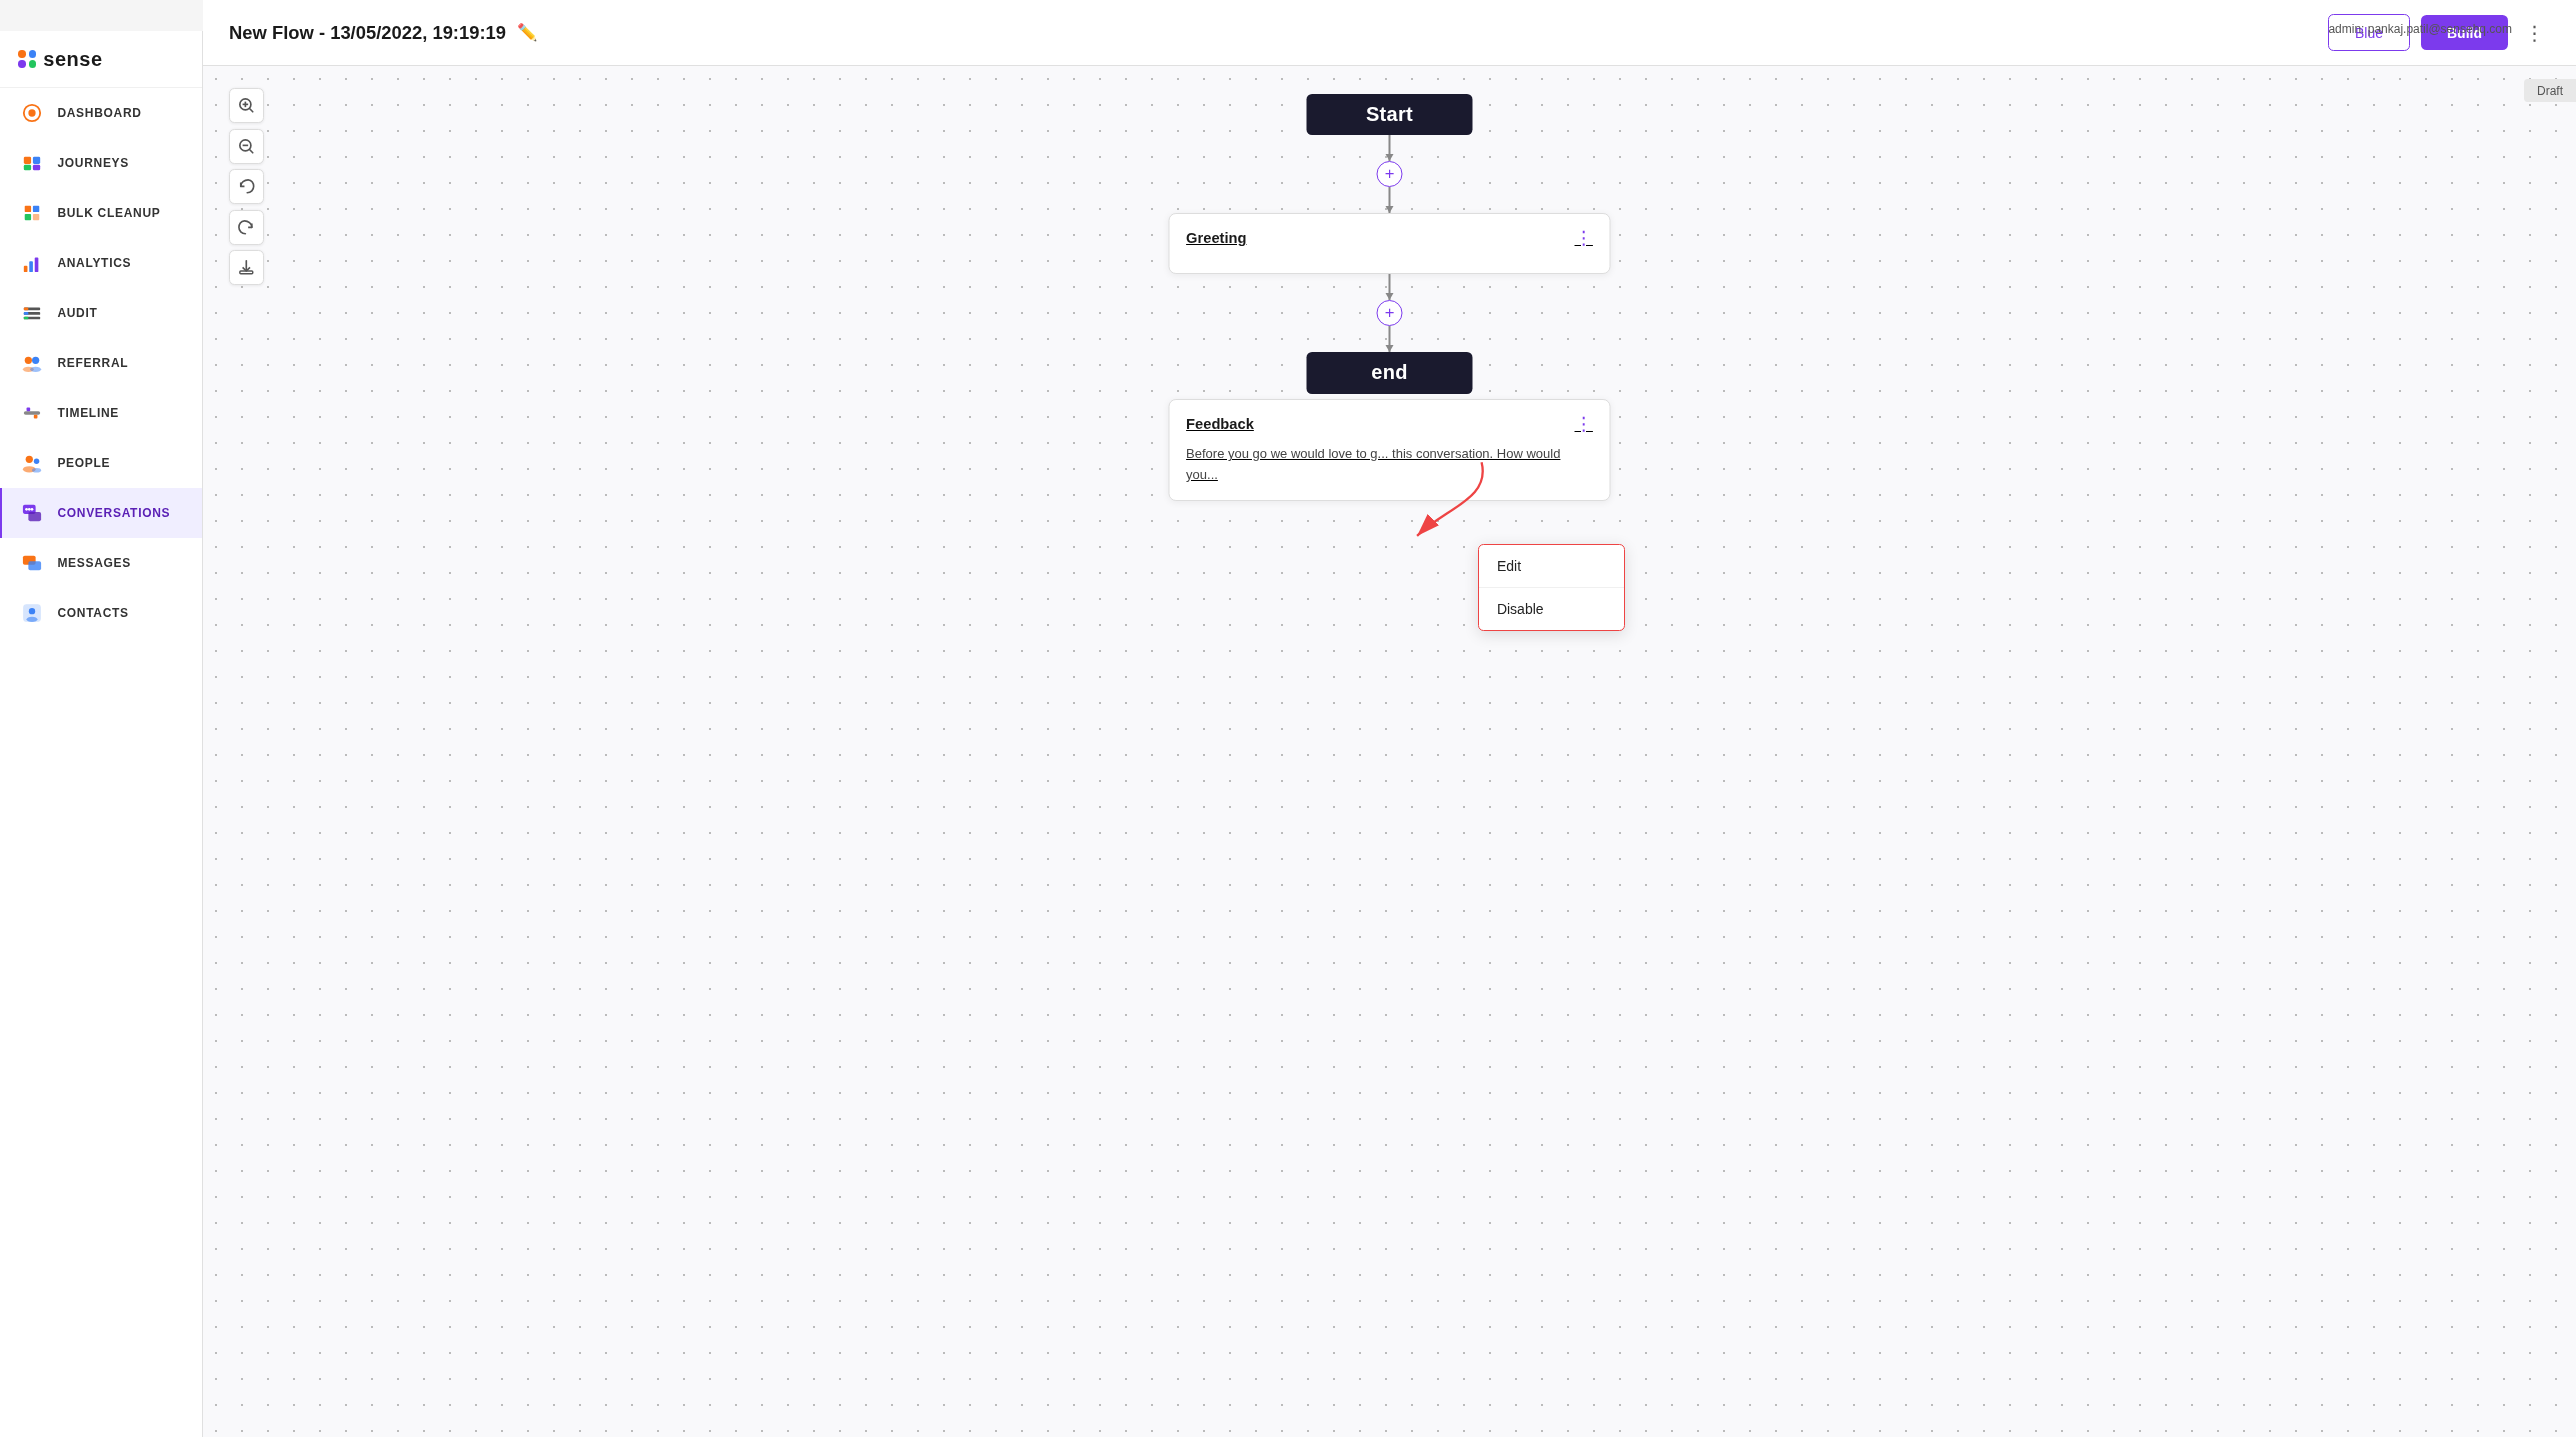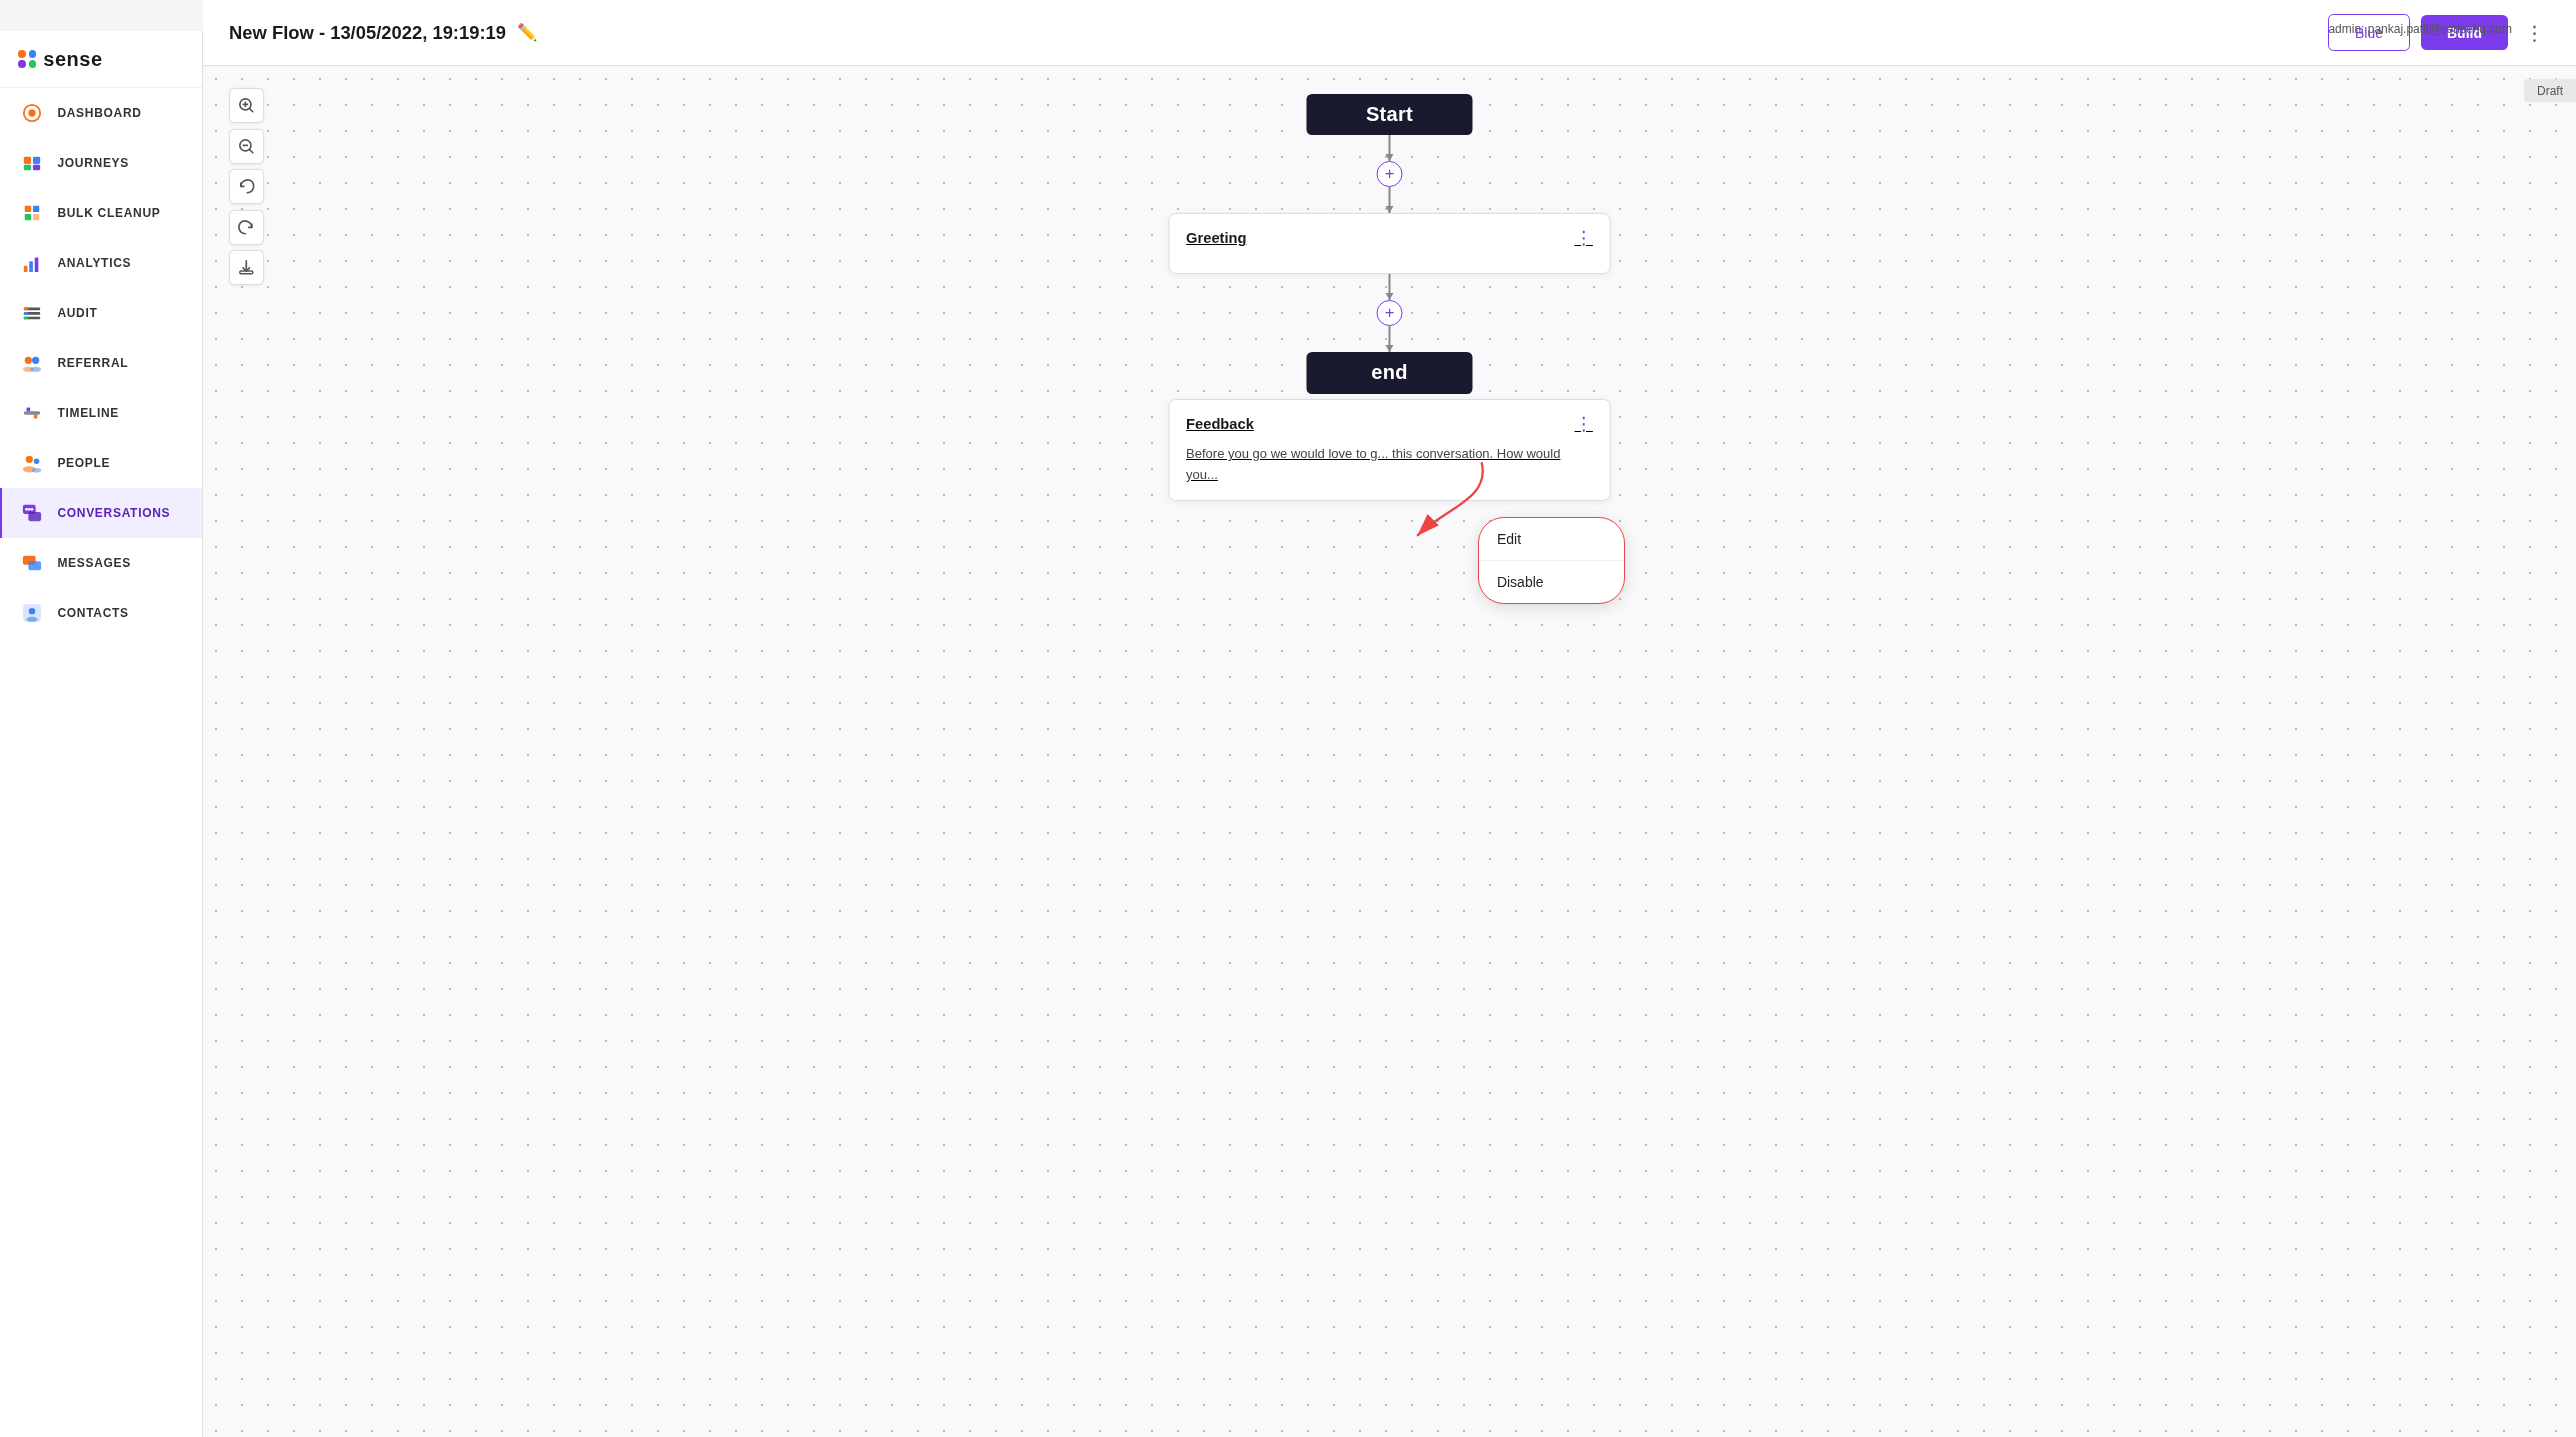--- a/index.html
+++ b/index.html
@@ -518,21 +518,21 @@
 
       <div class="node-card" style="position:relative;">
         <div class="node-card-header">
           <span class="node-card-title">Feedback</span>
           <span class="node-card-menu">⋮</span>
         </div>
         <div class="node-card-body">Before you go we would love to g... this conversation. How would you...</div>
       </div>
     </div>
 
-    <div class="context-menu" style="left: calc(50% + 88px); top: 451px; border-radius: 26px;">
+    <div class="context-menu" style="left: calc(50% + 88px); top: 478px;">
       <div class="context-menu-item">Edit</div>
       <div class="context-menu-item">Disable</div>
     </div>
 
     <svg style="position:absolute; left: calc(50% - 18.4px); top: 387px; pointer-events:none;" width="129" height="129" viewBox="0 0 140 140">
       <defs>
         <marker id="arrowhead" markerWidth="10" markerHeight="7" refX="10" refY="3.5" orient="auto">
           <polygon points="0 0, 10 3.5, 0 7" fill="#e44"></polygon>
         </marker>
       </defs>

